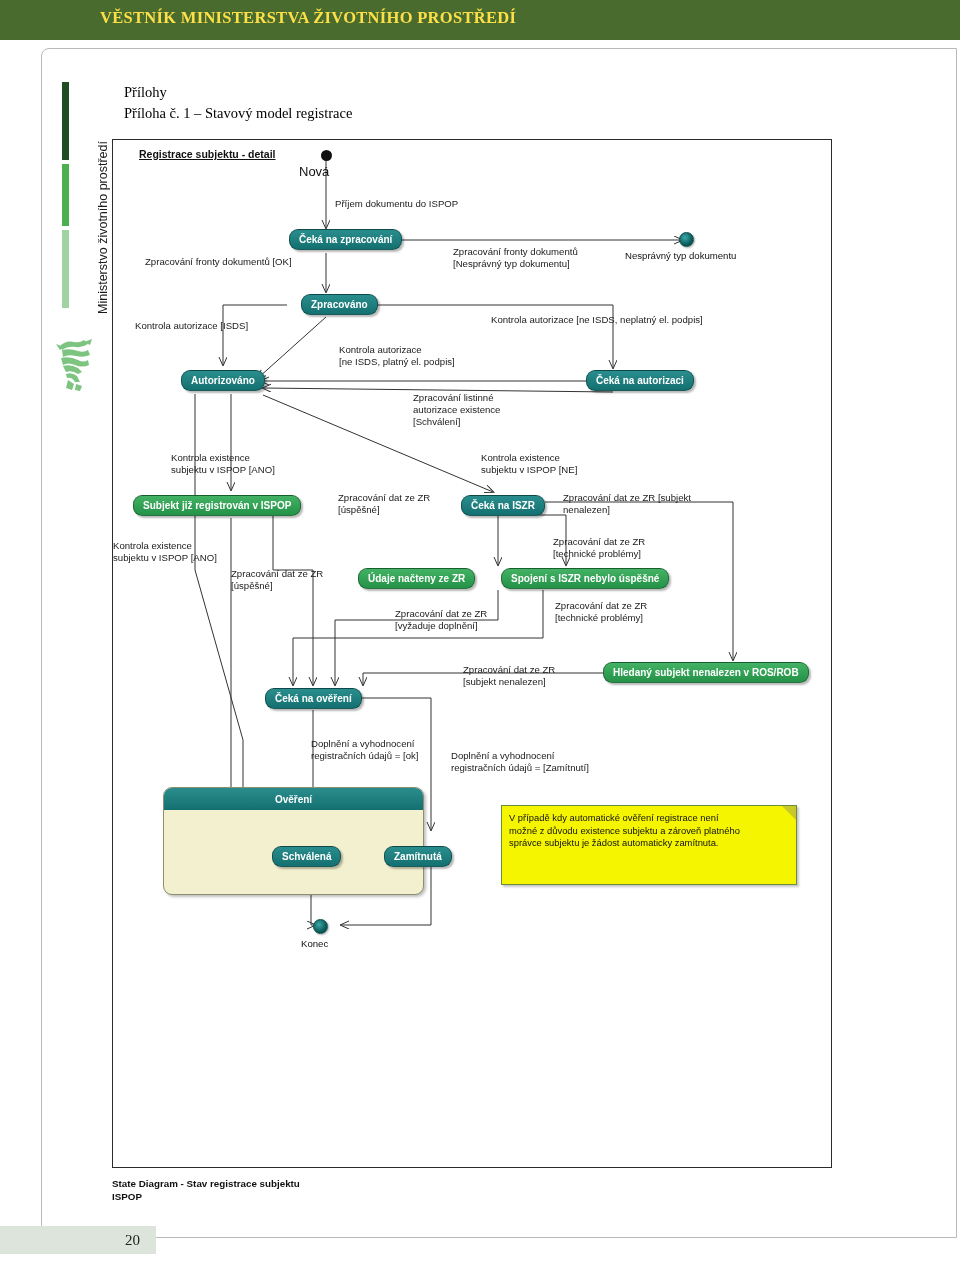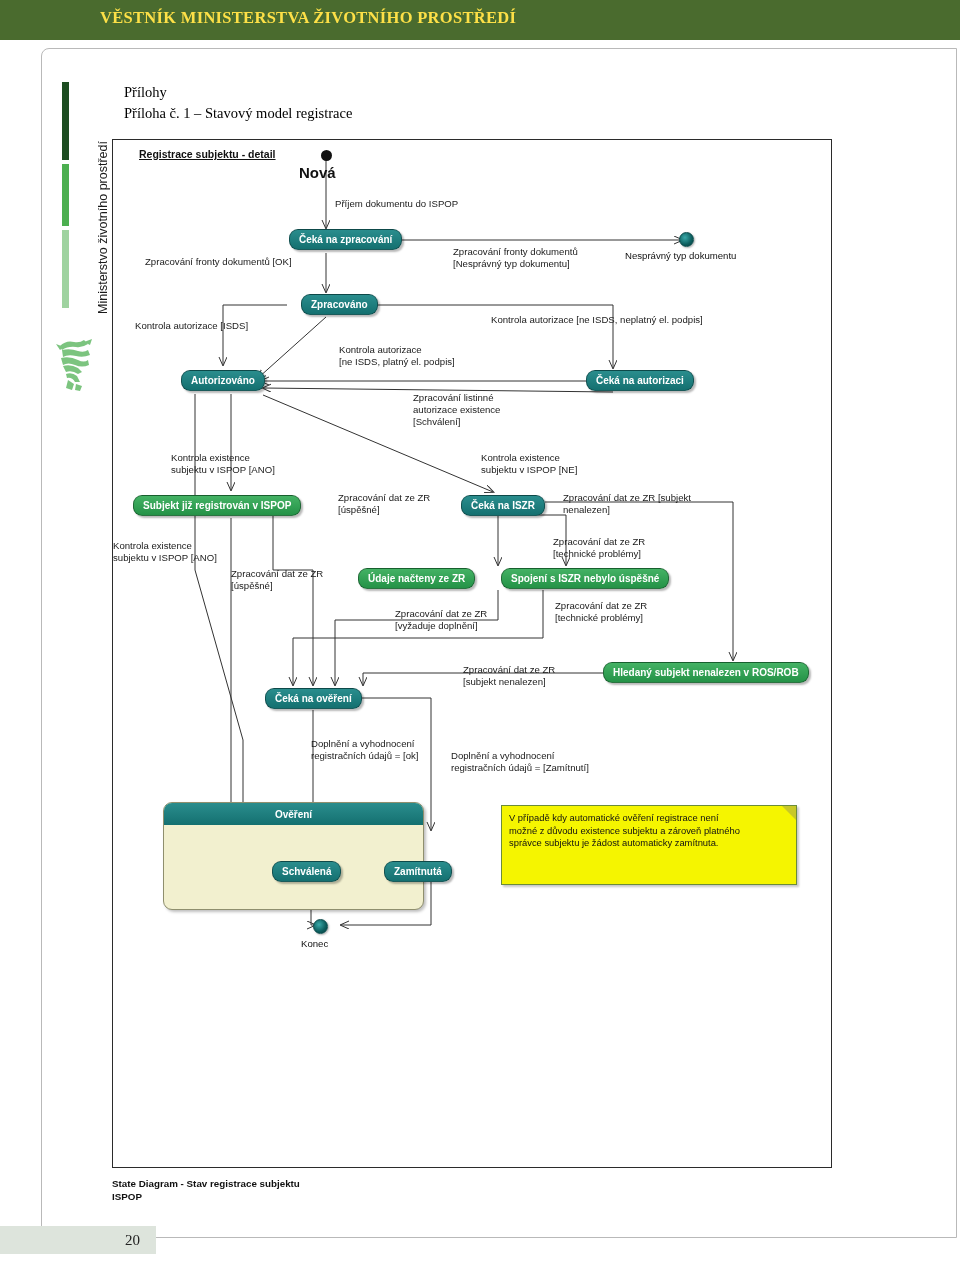--- a/index.html
+++ b/index.html
@@ -107,41 +107,40 @@
   
   .tlabel {
     position:absolute;
     font-size:9.6px;
     color:#1a1a1a;
     line-height:1.25;
     white-space:pre;
   }
   .nodelabel {
     position:absolute;
-    font-size:15px;
-    font-weight:bold;
+    font-size:13px;
+    font-weight:normal;
     color:#111;
     white-space:nowrap;
   }
   .endlabel {
     position:absolute;
     font-size:9.6px;
     color:#111;
     white-space:nowrap;
   }
 
   
   #composite-overeni {
     position:absolute; left:50px; top:647px;
     width:261px; height:108px;
     background:#f2f0cf;
     border:1px solid #8f8f6e;
     border-radius:9px;
     box-shadow:2px 2px 3px rgba(0,0,0,0.25);
-    margin-top:15px;
   }
   #composite-header {
     position:absolute; left:0; top:0; width:100%; height:22px;
     background:linear-gradient(#2a8d8d,#147070);
     border-top-left-radius:8px; border-top-right-radius:8px;
     color:#ffffff; font-size:10px; font-weight:bold;
     display:flex; align-items:center; justify-content:center;
   }
 
   

